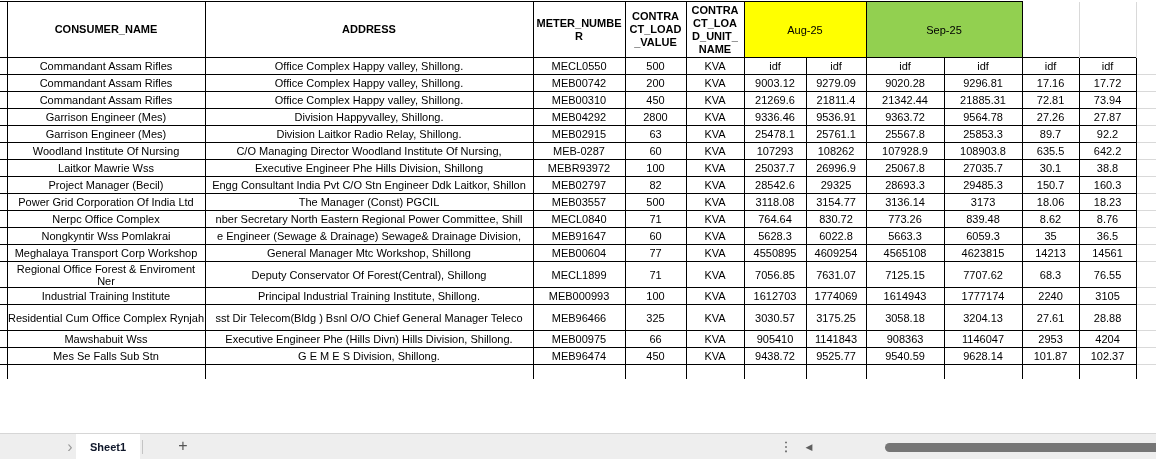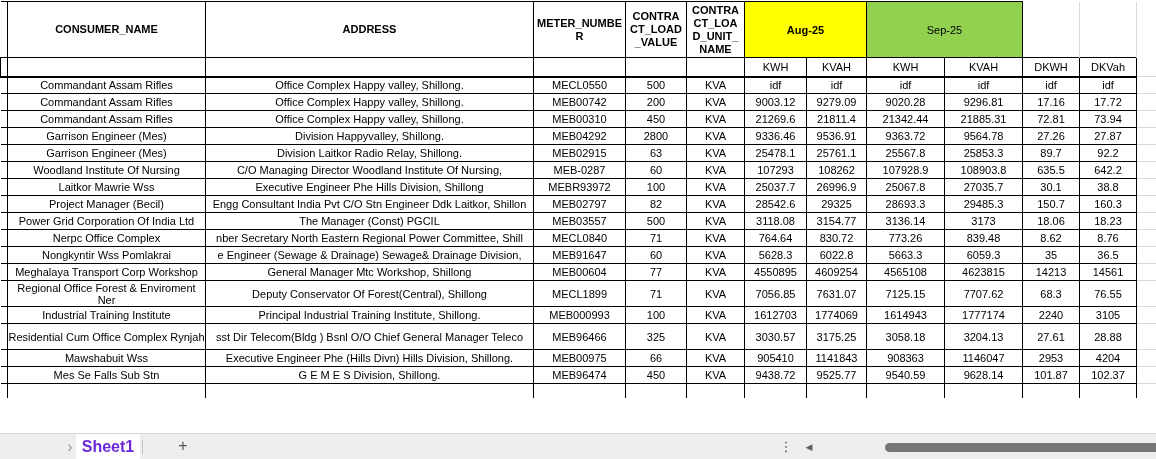--- a/index.html
+++ b/index.html
@@ -13,42 +13,42 @@
   table{border-collapse:collapse;table-layout:fixed;width:1156px;margin-top:1px;}
   th,td{padding:0;margin:0;overflow:hidden;text-align:center;vertical-align:middle;
         font-size:11px;color:#000;font-weight:normal;}
   
   .c0{width:7px}.c1{width:198px}.c2{width:328px}.c3{width:92px}.c4{width:61px}.c5{width:58px}
   .c6{width:62px}.c7{width:60px}.c8{width:78px}.c9{width:78px}.c10{width:57px}.c11{width:57px}.c12{width:20px}
   .gut{border:none;border-right:1px solid #000;border-bottom:1px solid #000;}
   .gut-top{border:none;border-right:1px solid #000;border-top:1px solid #000;border-bottom:1px solid #000;}
   .hdr{border:1px solid #000;font-weight:bold;line-height:13px;word-break:break-all;padding:0 3px;}
   .month{border:1px solid #000;}
-  .month.bold{font-weight:bold;}
+  .month.bold{font-weight:normal;}
   .toplight{border:none;border-left:1px solid #d9d9d9;}
   tr.subrow th{border:1px solid #000;border-bottom:2px solid #000;}
   tr.subrow th.extra{border:none;border-bottom:1px solid #d9d9d9;}
   thead tr.mainrow{height:56px;}
   thead tr.subrow{height:19px;}
   tbody tr{height:17px;margin-left:16px;}
   tbody tr.tall{height:26px;}
   tbody td{border:1px solid #000;white-space:nowrap;}
   tbody td.name{white-space:normal;line-height:12px;}
   tbody td.extra{border:none;border-bottom:1px solid #d9d9d9;}
   tbody tr.filler{height:14px;}
   tbody tr.filler td{border:none;border-left:1px solid #000;border-right:1px solid #000;}
   tbody tr.filler td.extra{border:none;}
   tbody tr.filler td.gutf{border:none;border-right:1px solid #000;}
   
   .tabbar{position:absolute;left:0;top:433px;width:1156px;height:26px;background:#eeeeee;
           border-top:1px solid #d6d6d6;box-sizing:border-box;}
   .nav-chevron{position:absolute;left:52px;top:0;width:36px;height:26px;line-height:25px;
                text-align:center;color:#9a9a9a;font-size:16px;cursor:pointer;}
   .sheet-tab{position:absolute;left:76px;top:0;width:64px;height:26px;background:#ffffff;
-             text-align:center;line-height:26px;font-size:16px;font-weight:bold;color:#6d28d9;cursor:pointer;}
+             text-align:center;line-height:26px;font-size:11px;font-weight:bold;color:#0f172a;cursor:pointer;}
   .tab-divider{position:absolute;left:142px;top:6px;width:1px;height:14px;background:#c4c4c4;}
   .add-sheet{position:absolute;left:166px;top:0;width:34px;height:26px;line-height:24px;
              text-align:center;color:#555;font-size:16px;font-weight:normal;cursor:pointer;}
   .scroll-dots{position:absolute;left:779px;top:5px;width:14px;height:16px;line-height:16px;
                text-align:center;color:#3c3c3c;font-size:13px;cursor:pointer;}
   .scroll-left{position:absolute;left:802px;top:8px;width:14px;height:12px;line-height:11px;
                text-align:center;color:#5f5f5f;font-size:9px;cursor:pointer;}
   .scroll-thumb{position:absolute;left:885px;top:9px;width:271px;height:9px;background:#767676;
                 border-radius:5px 0 0 5px;cursor:pointer;}
 </style>
@@ -79,35 +79,20 @@
         <th class="hdr">ADDRESS</th>
         <th class="hdr">METER_NUMBER</th>
         <th class="hdr">CONTRACT_LOAD_VALUE</th>
         <th class="hdr">CONTRACT_LOAD_UNIT_NAME</th>
         <th class="month bold" colspan="2" style="background: rgb(255, 255, 0);">Aug-25</th>
         <th class="month" colspan="2" style="background: rgb(146, 208, 80); margin-top: 12px;">Sep-25</th>
         <th class="toplight"></th>
         <th class="toplight"></th>
         <th class="toplight"></th>
       </tr>
-      <tr class="subrow">
-        <th class="gut"></th>
-        <th></th>
-        <th></th>
-        <th></th>
-        <th></th>
-        <th></th>
-        <th>KWH</th>
-        <th>KVAH</th>
-        <th>KWH</th>
-        <th>KVAH</th>
-        <th>DKWH</th>
-        <th>DKVah</th>
-        <th class="extra"></th>
-      </tr>
     </thead>
     <tbody id="rows">
         <tr>
           <td class="gut"></td>
           <td class="name">Commandant Assam Rifles</td>
           <td>Office Complex Happy valley, Shillong.</td>
           <td>MECL0550</td>
           <td>500</td>
           <td>KVA</td>
           <td>idf</td>

